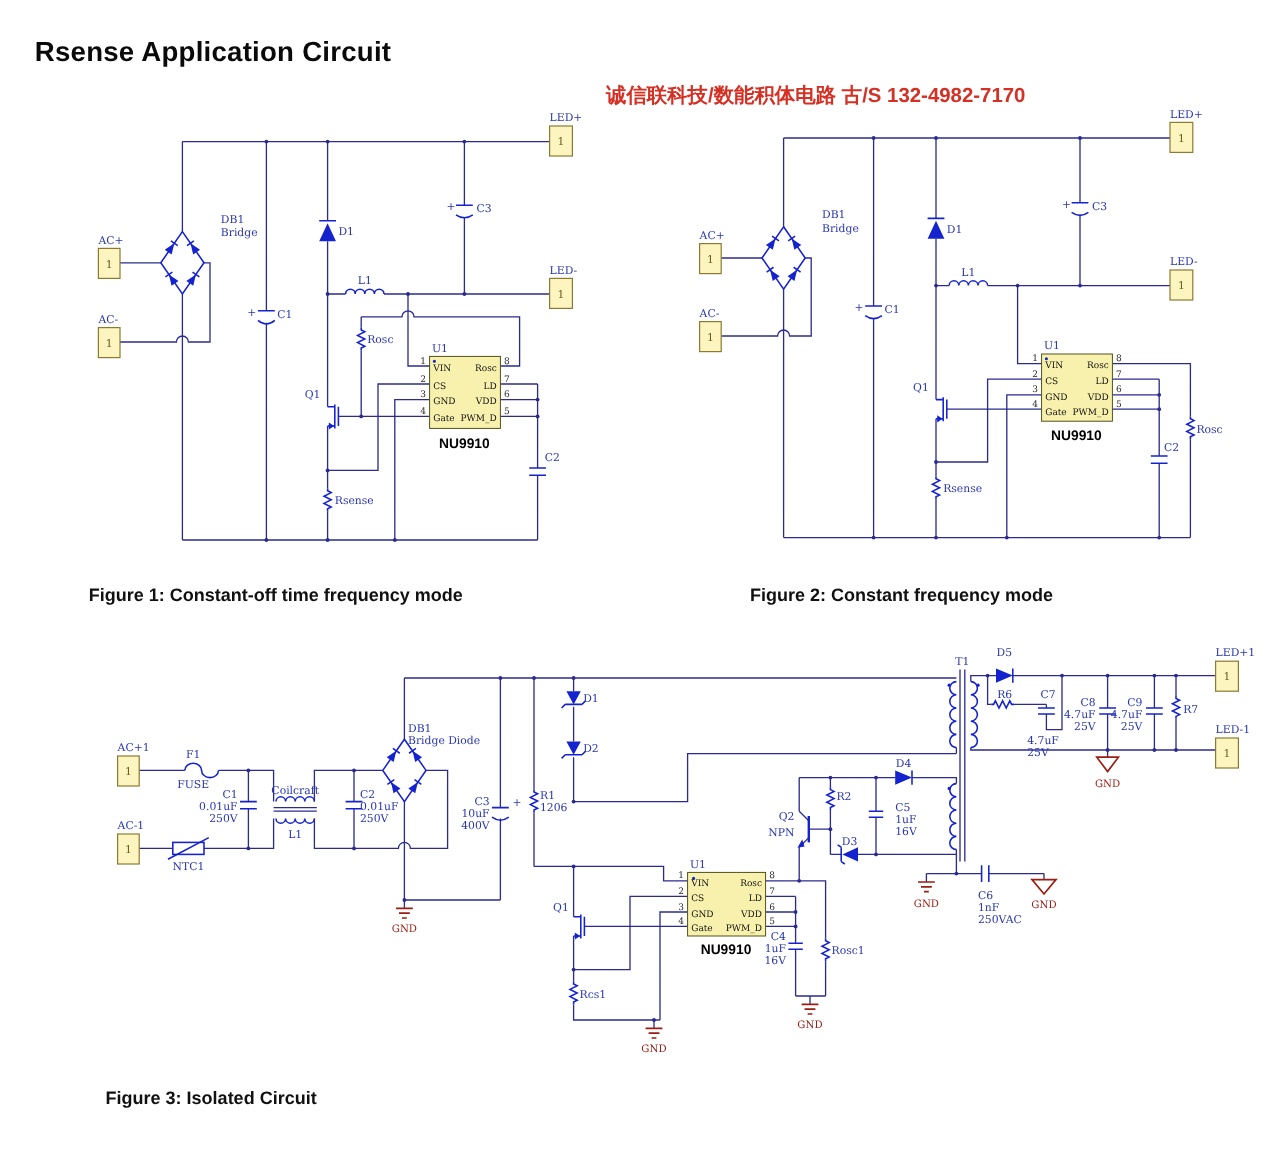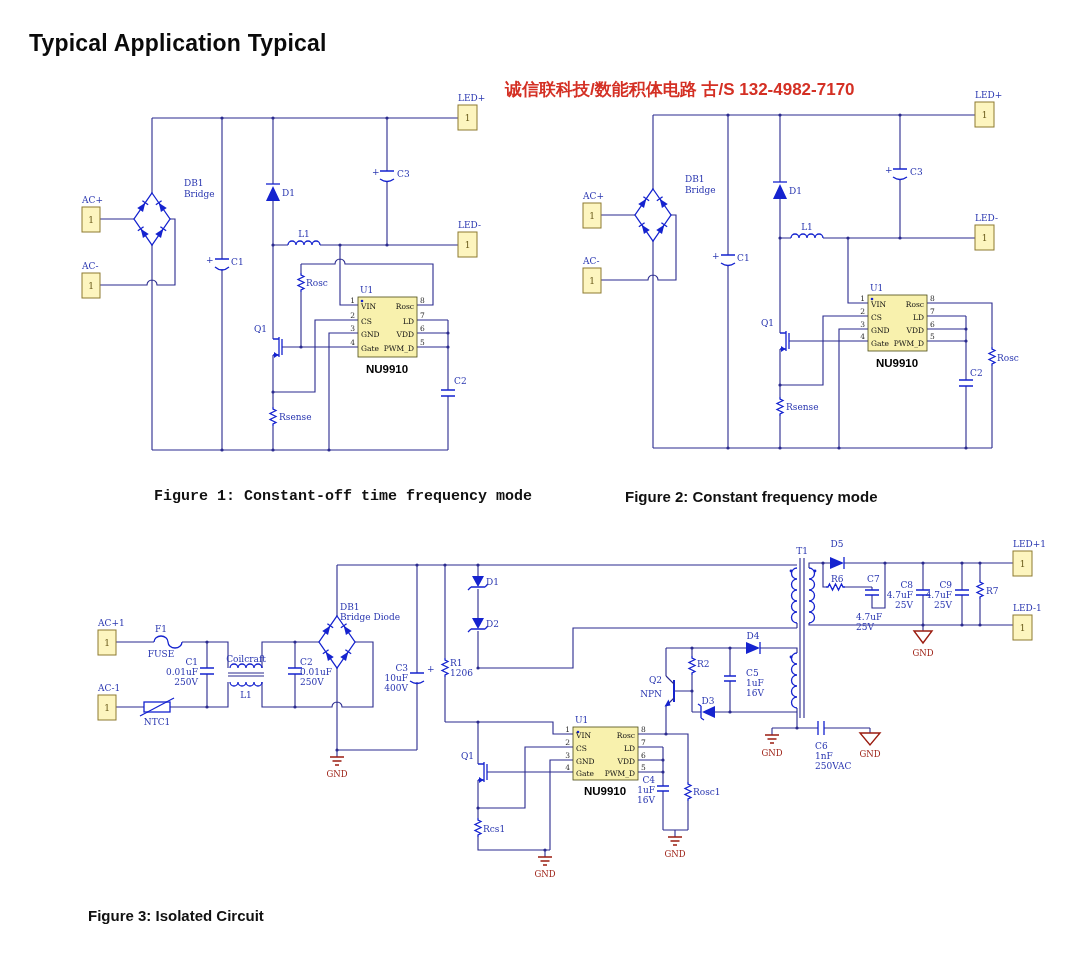--- a/index.html
+++ b/index.html
@@ -1,42 +1,42 @@
 <!DOCTYPE html>
 <html><head>
 <meta charset="utf-8">
 <style>
   html,body{margin:0;padding:0;background:#fff;}
   body{width:1071px;height:960px;position:relative;font-family:"Liberation Sans",sans-serif;}
   .abs{position:absolute;}
   #page-title{left:29px;top:30px;font-size:23px;font-weight:bold;color:#0a0a0a;letter-spacing:.2px;}
-  #vendor-line{left:505px;top:78px;font-size:17px;font-weight:bold;color:#d43024;white-space:nowrap;}
+  #vendor-line{left:505px;top:68px;font-size:17px;font-weight:bold;color:#d43024;white-space:nowrap;}
   .cap{font-size:15px;font-weight:bold;color:#111;}
-  #cap1{left:92px;top:488px;width:440px;text-align:right;font-family:Liberation Mono, monospace;}
+  #cap1{left:74px;top:488px;width:440px;text-align:left;}
   #cap2{left:625px;top:488px;width:380px;}
   #cap3{left:88px;top:907px;}
   svg text{font-family:"DejaVu Serif",serif;}
   .w{stroke:#2b2b8f;stroke-width:1.1;fill:none;}
   .sy{stroke:#1523cf;stroke-width:1.3;fill:none;}
   .sf{fill:#1523cf;stroke:none;}
   .gnd{stroke:#9b1c10;stroke-width:1.4;fill:none;}
   .jd{fill:#2b2b8f;}
   .port-box{fill:#fdf5bf;stroke:#8d7a30;stroke-width:1;}
   .icbox{fill:#f8f1ad;stroke:#4a4a12;stroke-width:.8;}
   .lb{font-size:9px;fill:#2936b0;}
   .pn{font-size:7.5px;fill:#141414;}
   .no{font-size:7.5px;fill:#2b2b2b;}
   .pt{font-size:9px;fill:#6b5c1c;text-anchor:middle;}
   .part{font-family:"Liberation Sans",sans-serif;font-size:11.5px;font-weight:bold;fill:#000;text-anchor:middle;}
   .gt{font-size:8.5px;fill:#9b1c10;text-anchor:middle;}
 </style>
 </head>
 <body>
 
-<div class="abs" id="page-title">Typical Application Typical</div>
+<div class="abs" id="page-title">Rsense Application Circuit</div>
 <div class="abs" id="vendor-line">诚信联科技/数能积体电路  古/S 132-4982-7170</div>
 
 <svg class="abs" style="left:60px;top:85px" width="470" height="398" viewBox="0 0 470 398">
   <g>
     <path class="w" d="M92,33 H398 M92,33 V108 M92,160 V365 M92,365 H388
       M40,134 H74
       M40,200 H87 A5,5 0 0 1 97,200 H115 V134 H110
       M162,33 V174 M162,184 V365
       M213,33 V99 M213,116 V160
       M213,160 H228 M260,160 H398

